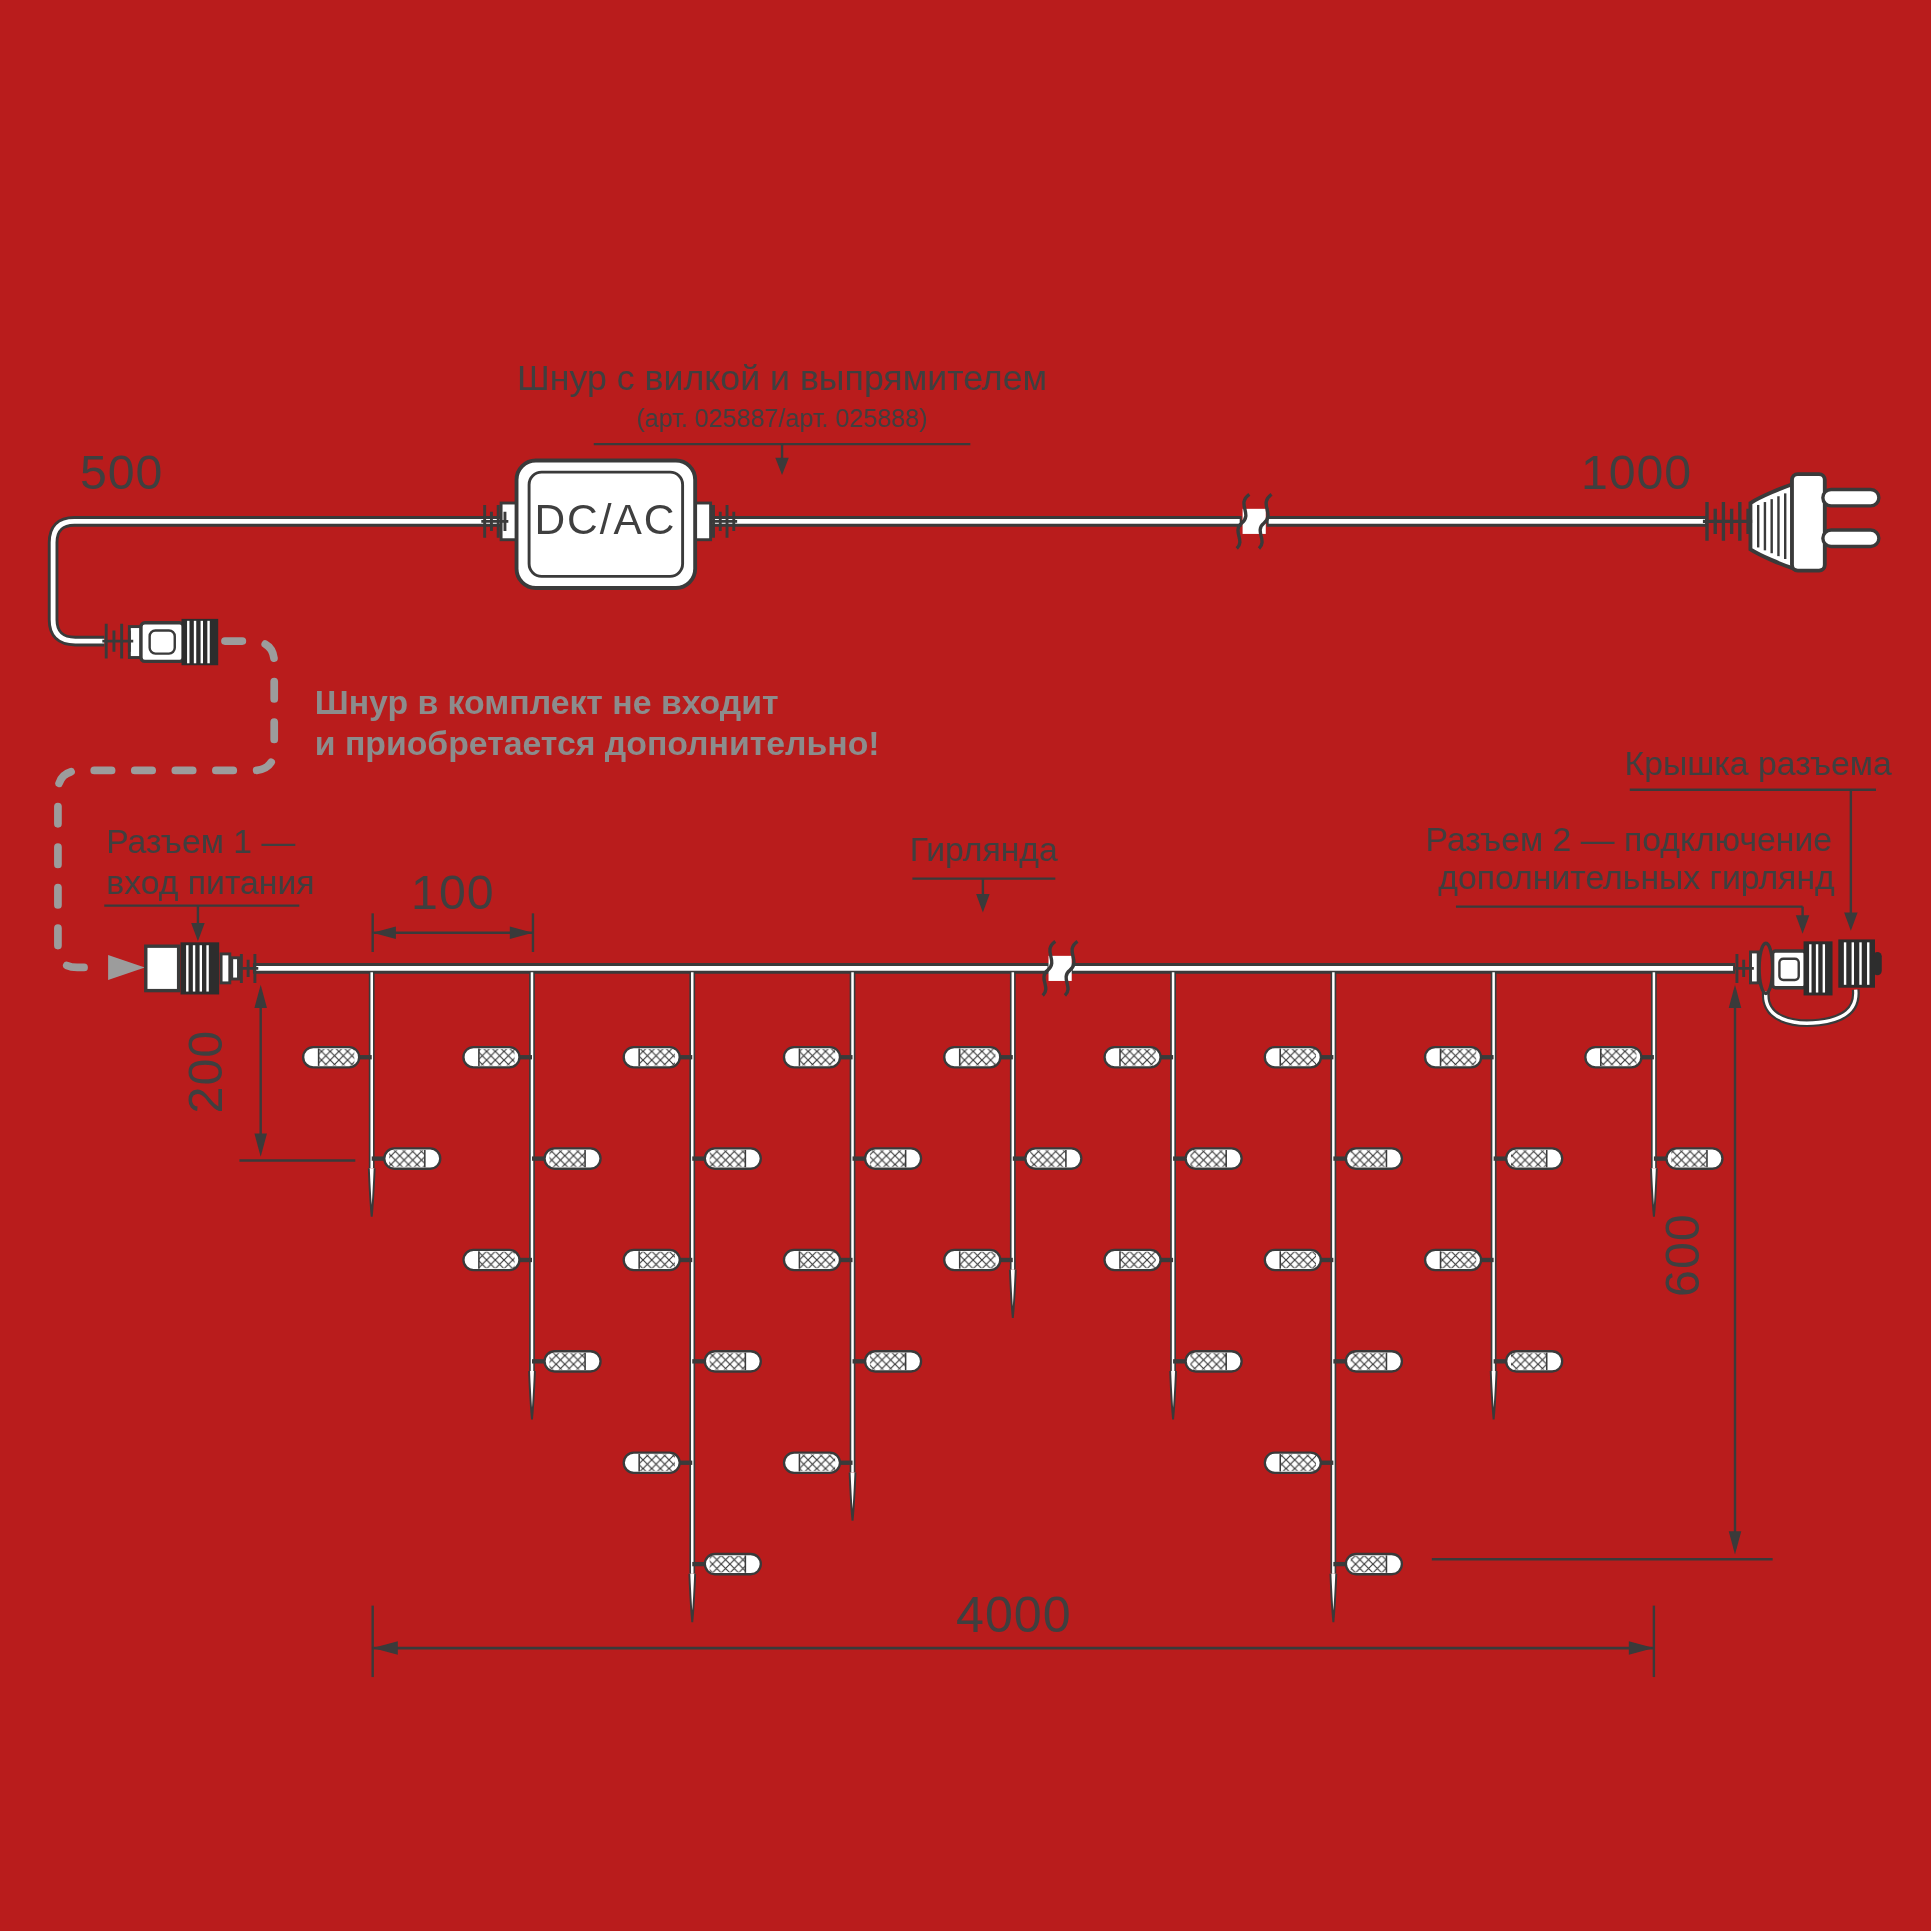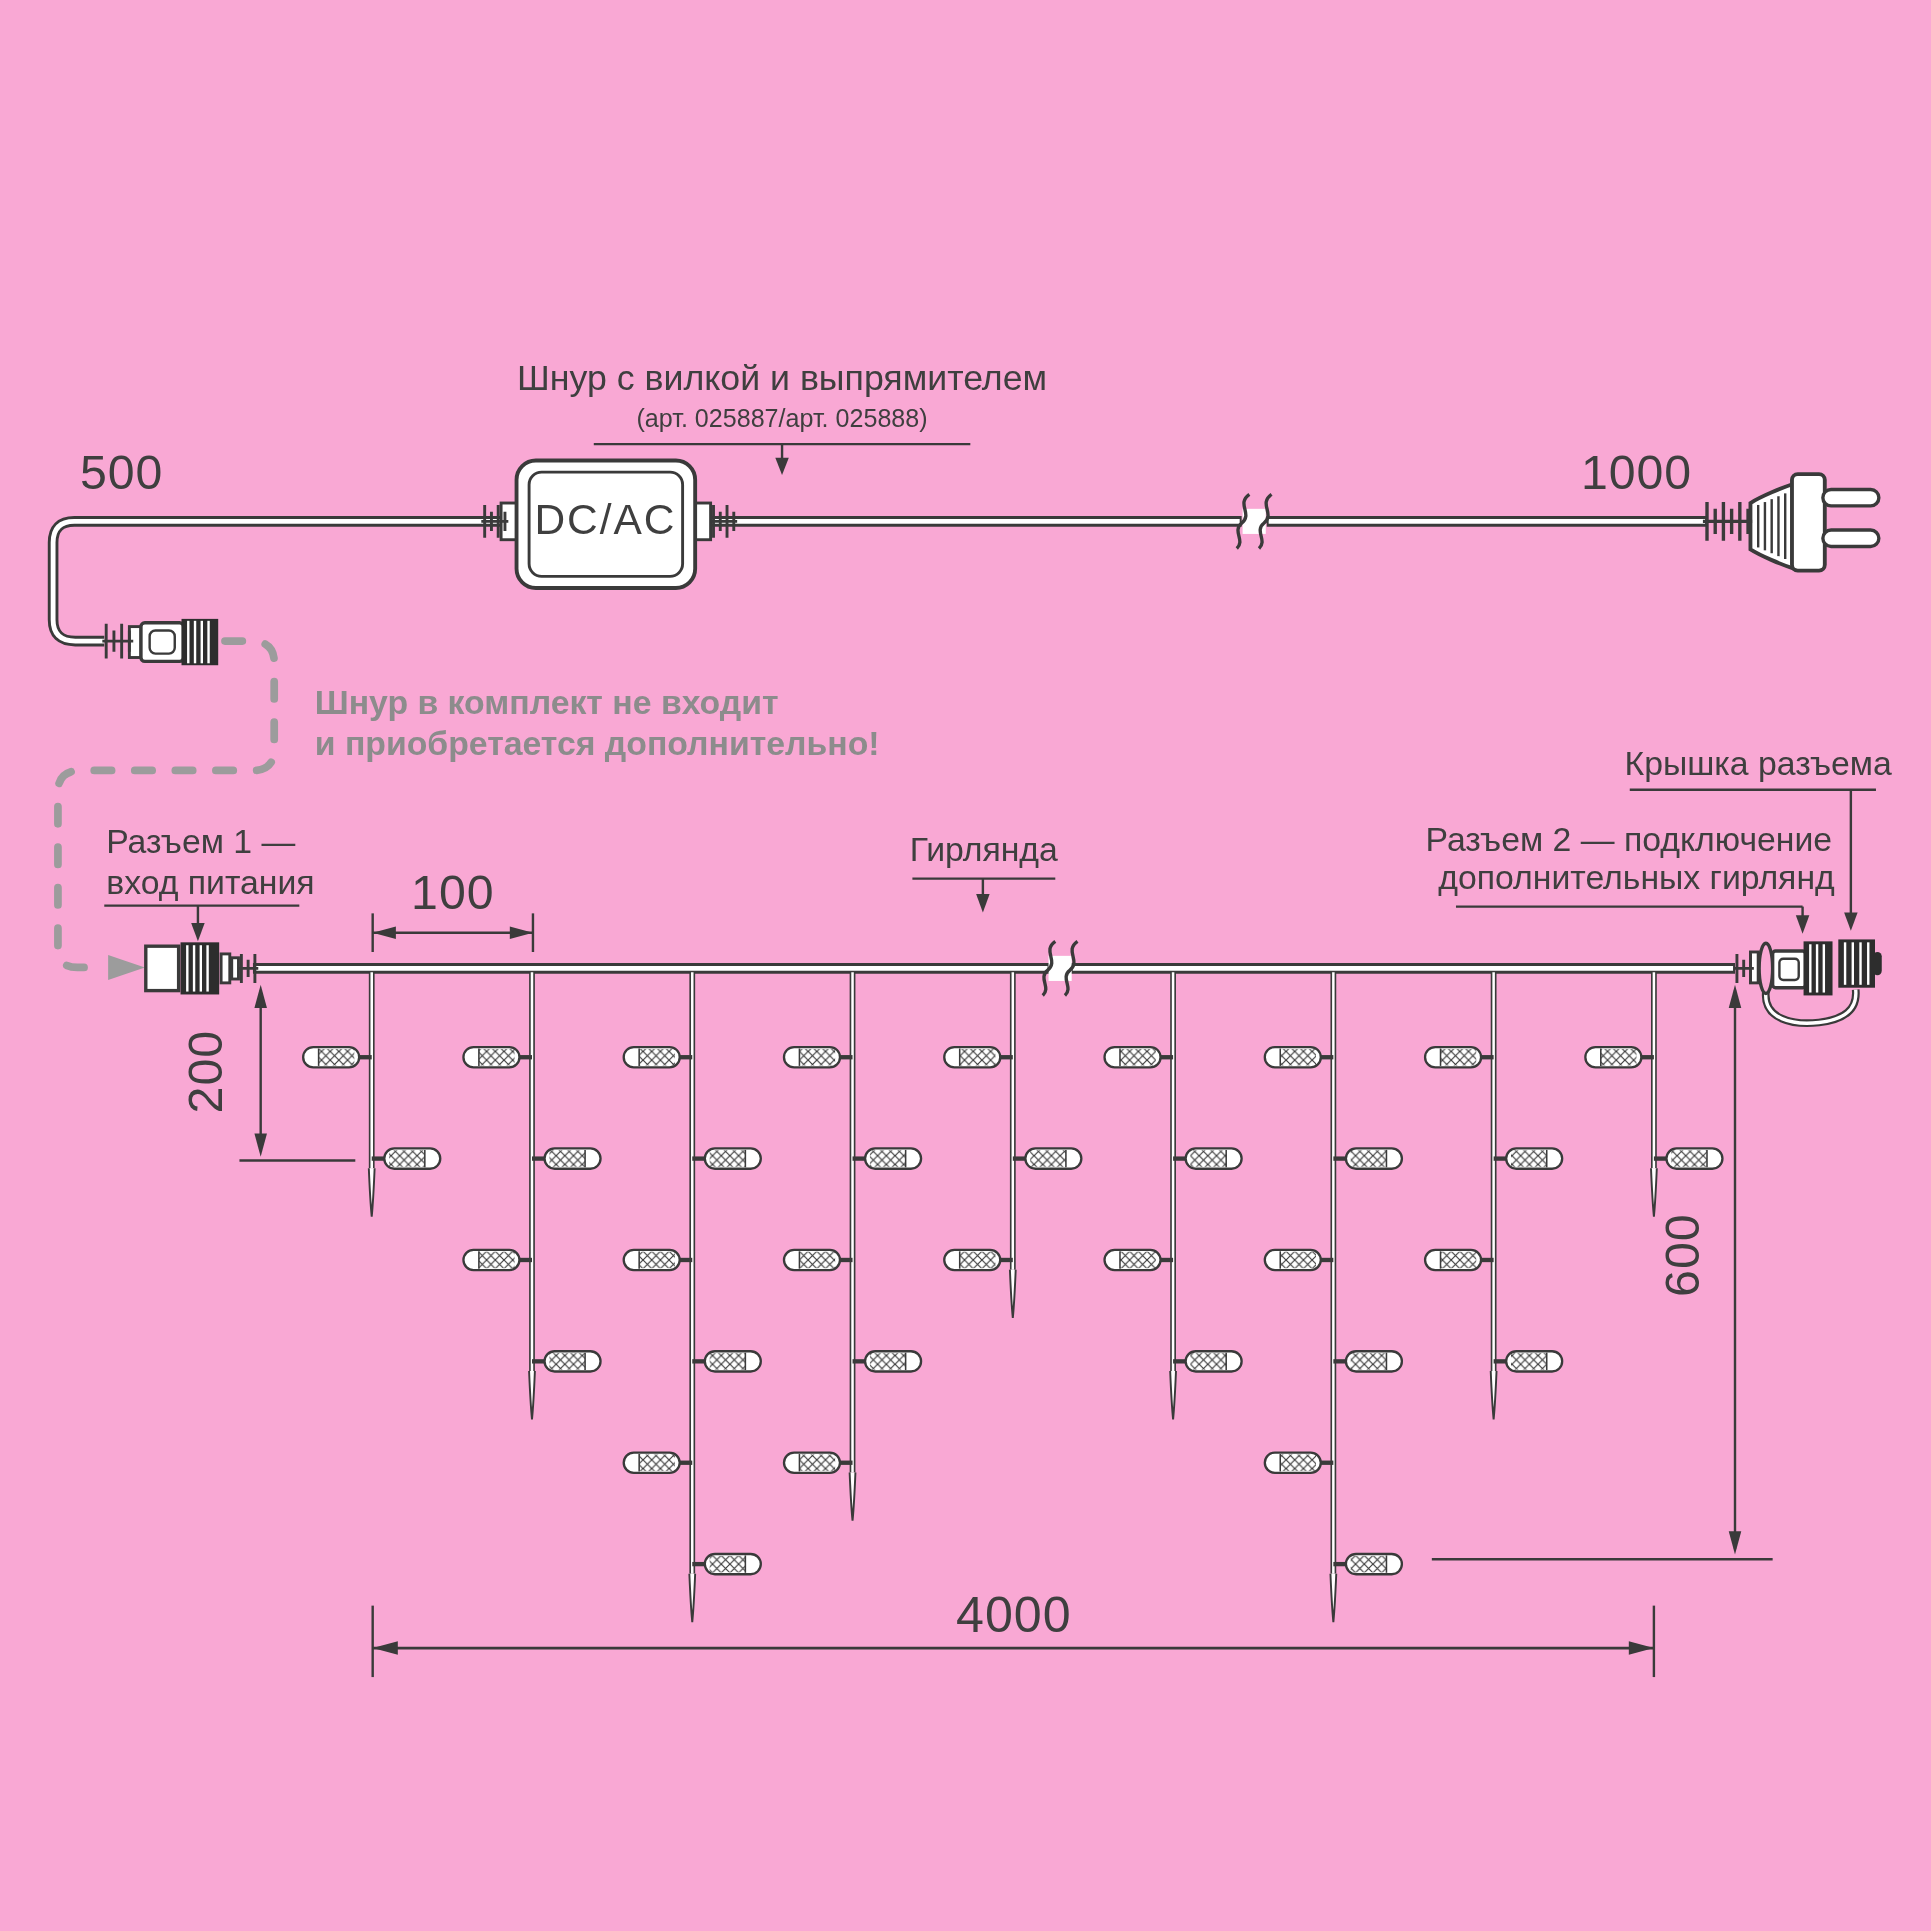--- a/index.html
+++ b/index.html
@@ -1,16 +1,16 @@
 <!DOCTYPE html>
 <html><head>
 <meta charset="utf-8">
 <style>
   html,body{margin:0;padding:0;background:#ffffff;}
-  .page{width:1931px;height:1931px;background:#f9a8d4;position:relative;}
+  .page{width:1931px;height:1931px;background:#b91c1c;position:relative;}
   svg{display:block;}
   text{font-family:"Liberation Sans",sans-serif;fill:#3f3f3f;}
   .t-dim{font-size:50px;letter-spacing:1px;}
   .t-dim-big{font-size:52px;letter-spacing:1px;}
   .t-title{font-size:37px;}
   .t-sub{font-size:26px;}
   .t-label{font-size:35px;}
   .t-adapter{font-size:44px;letter-spacing:2px;}
   .t-note{font-size:35px;font-weight:700;fill:#8c8c8c;}
   .ln{stroke:#3a3a3a;fill:none;}

